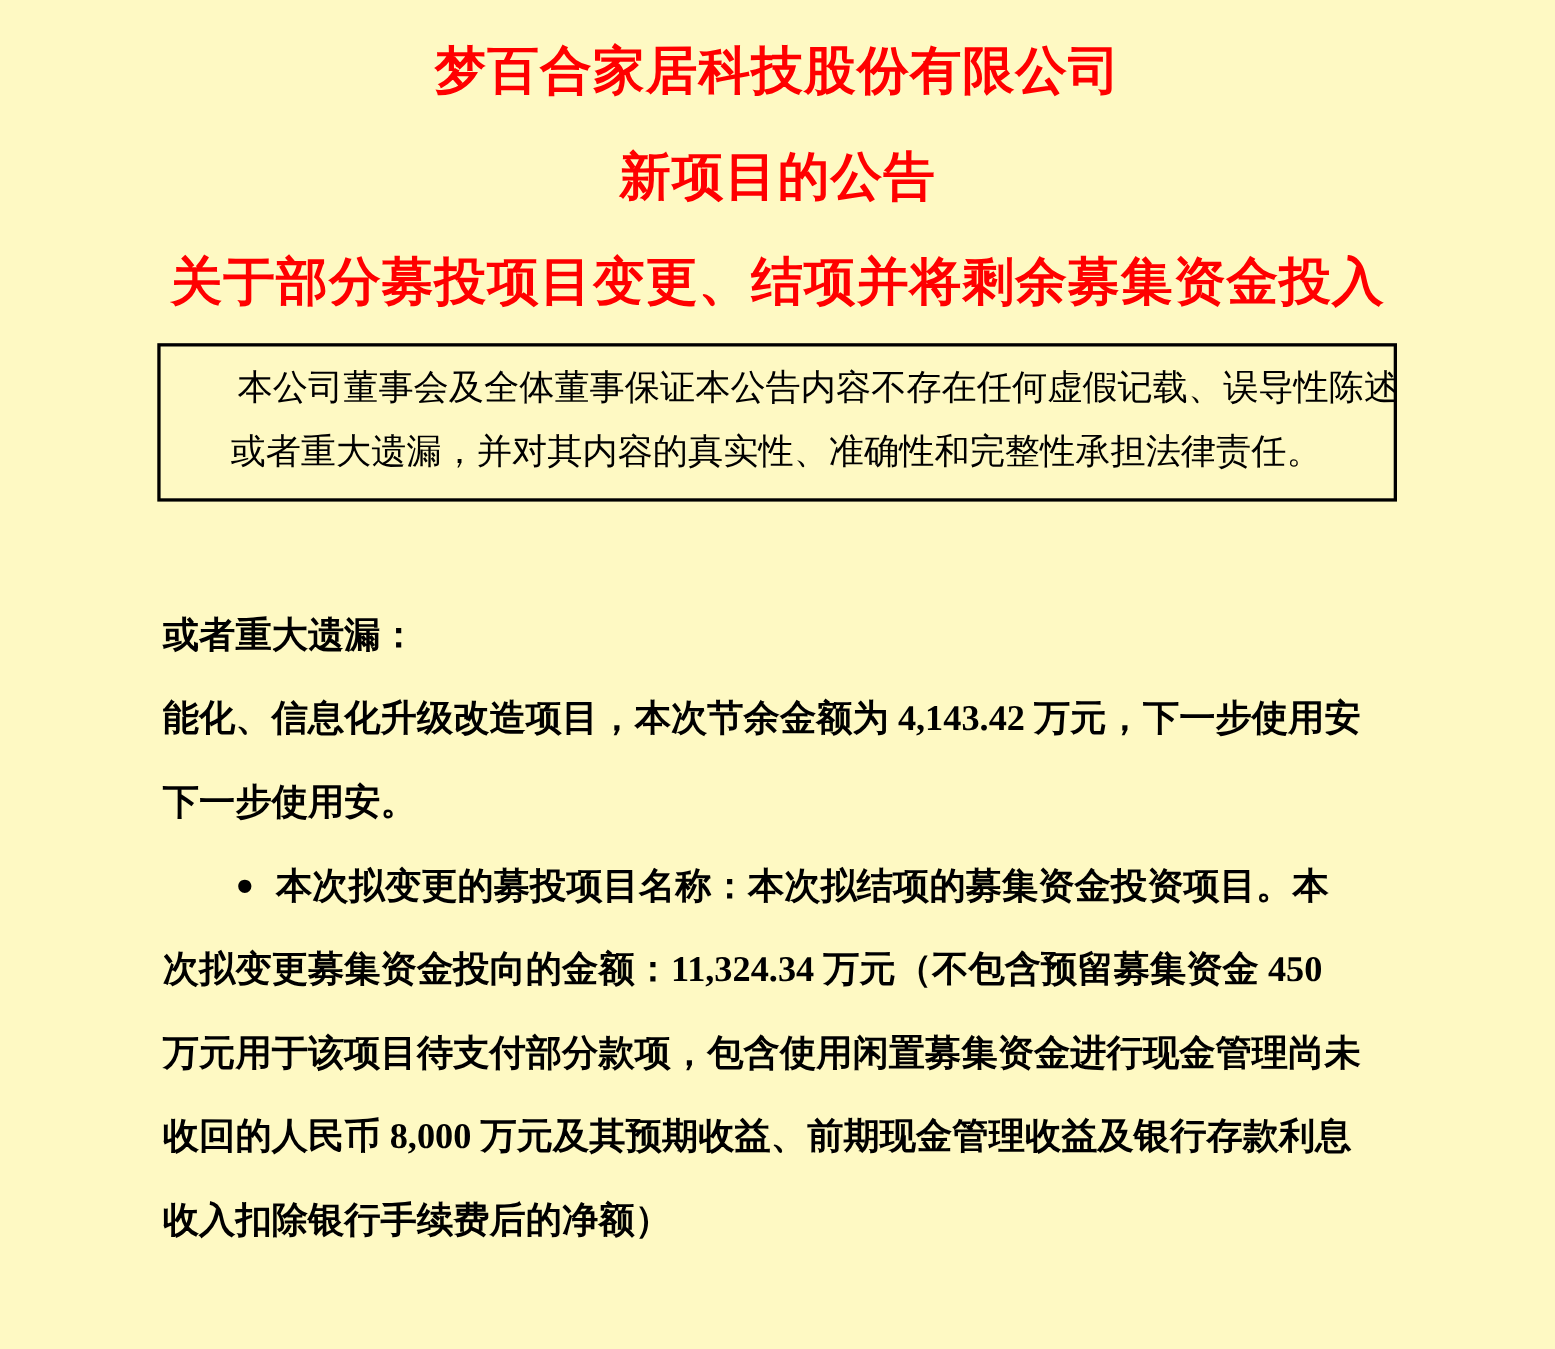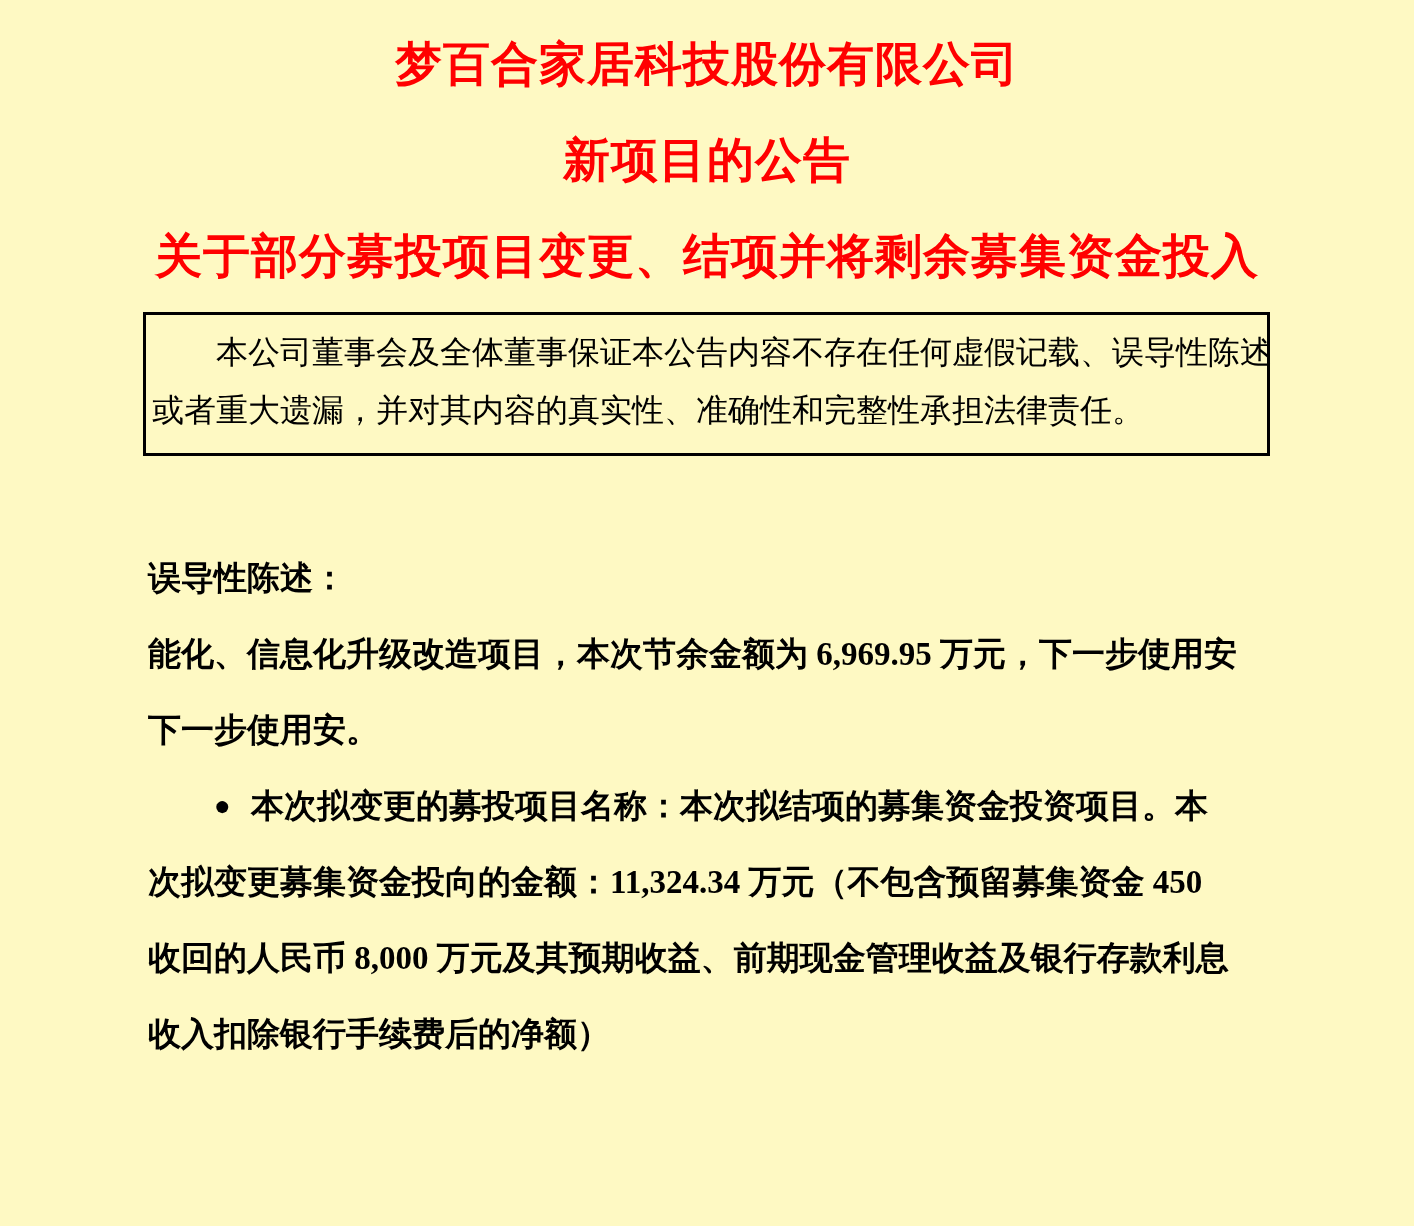--- a/index.html
+++ b/index.html
@@ -32,21 +32,21 @@
   }
   
   .disclaimer-box {
     margin: 8px 144px 0 143px;
     border: 3px solid #000000;
     padding: 8px 8px 14px 6px;
     font-size: 32px;
     line-height: 58px;
     font-weight: normal;
   }
-  .box-line { white-space: nowrap; }
+  .box-line { white-space: nowrap; text-align: center; }
   .box-line.indent { text-indent: 64px; }
   
   .body-block {
     margin: 84px 146px 0 148px;
     font-size: 33px;
     line-height: 76px;
     font-weight: bold;
   }
   .notice-heading { white-space: nowrap; }
   .b-line { white-space: nowrap; }
@@ -69,31 +69,32 @@
     <div>关于部分募投项目变更、结项并将剩余募集资金投入</div>
   </div>
 
   <div class="disclaimer-box">
     <div class="box-line indent">本公司董事会及全体董事保证本公告内容不存在任何虚假记载、误导性陈述</div>
     <div class="box-line">或者重大遗漏，并对其内容的真实性、准确性和完整性承担法律责任。</div>
   </div>
 
   <div class="body-block">
 
-    <div class="notice-heading">误导性陈述：</div>
+    <div class="notice-heading">或者重大遗漏：</div>
 
     <div>
-      <div class="b-line">能化、信息化升级改造项目，本次节余金额为 6,969.95 万元，下一步使用安</div>
+      <div class="b-line">能化、信息化升级改造项目，本次节余金额为 4,143.42 万元，下一步使用安</div>
       <div class="b-line">下一步使用安。</div>
     </div>
 
     <div>
       <div class="b-line">
         <span class="marker">●</span><span>本次拟变更的募投项目名称：本次拟结项的募集资金投资项目。本</span>
       </div>
       <div class="b-line">次拟变更募集资金投向的金额：11,324.34 万元（不包含预留募集资金 450</div>
+      <div class="b-line">万元用于该项目待支付部分款项，包含使用闲置募集资金进行现金管理尚未</div>
       <div class="b-line">收回的人民币 8,000 万元及其预期收益、前期现金管理收益及银行存款利息</div>
       <div class="b-line">收入扣除银行手续费后的净额）</div>
     </div>
 
   </div>
 
 </div>
 
 </body></html>

